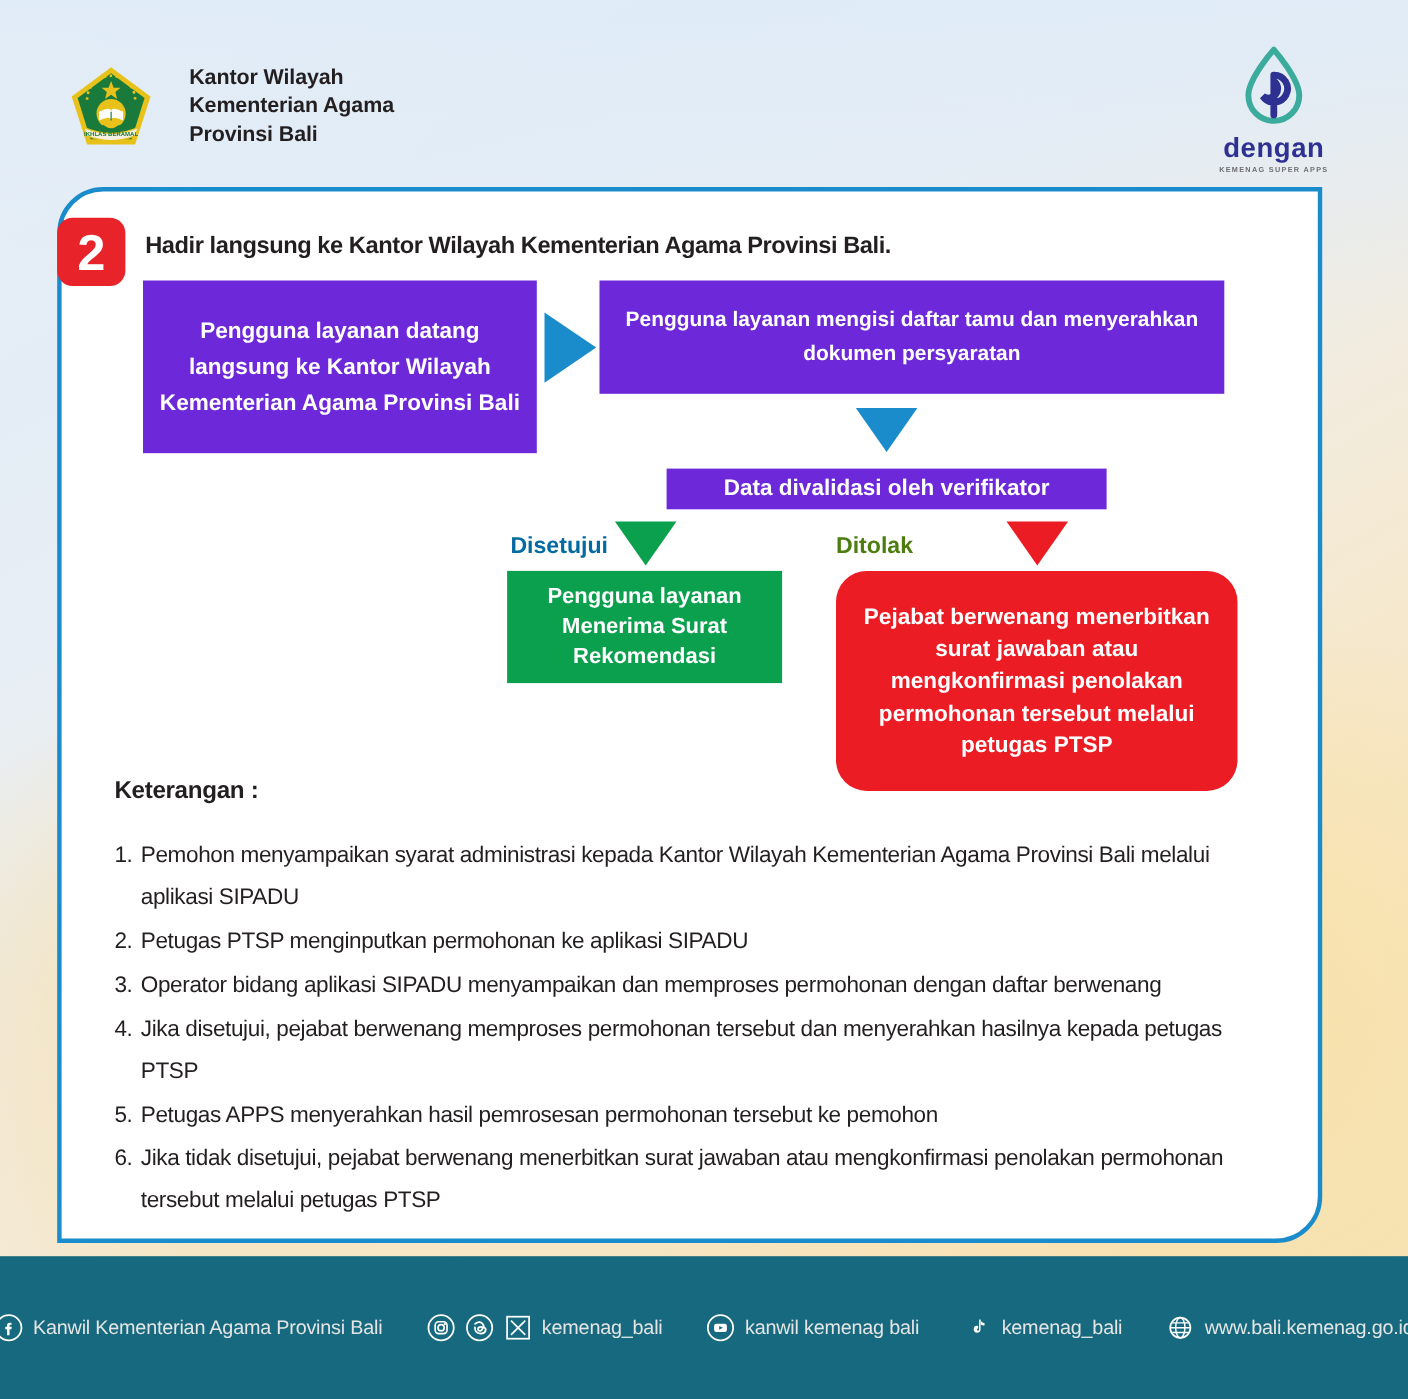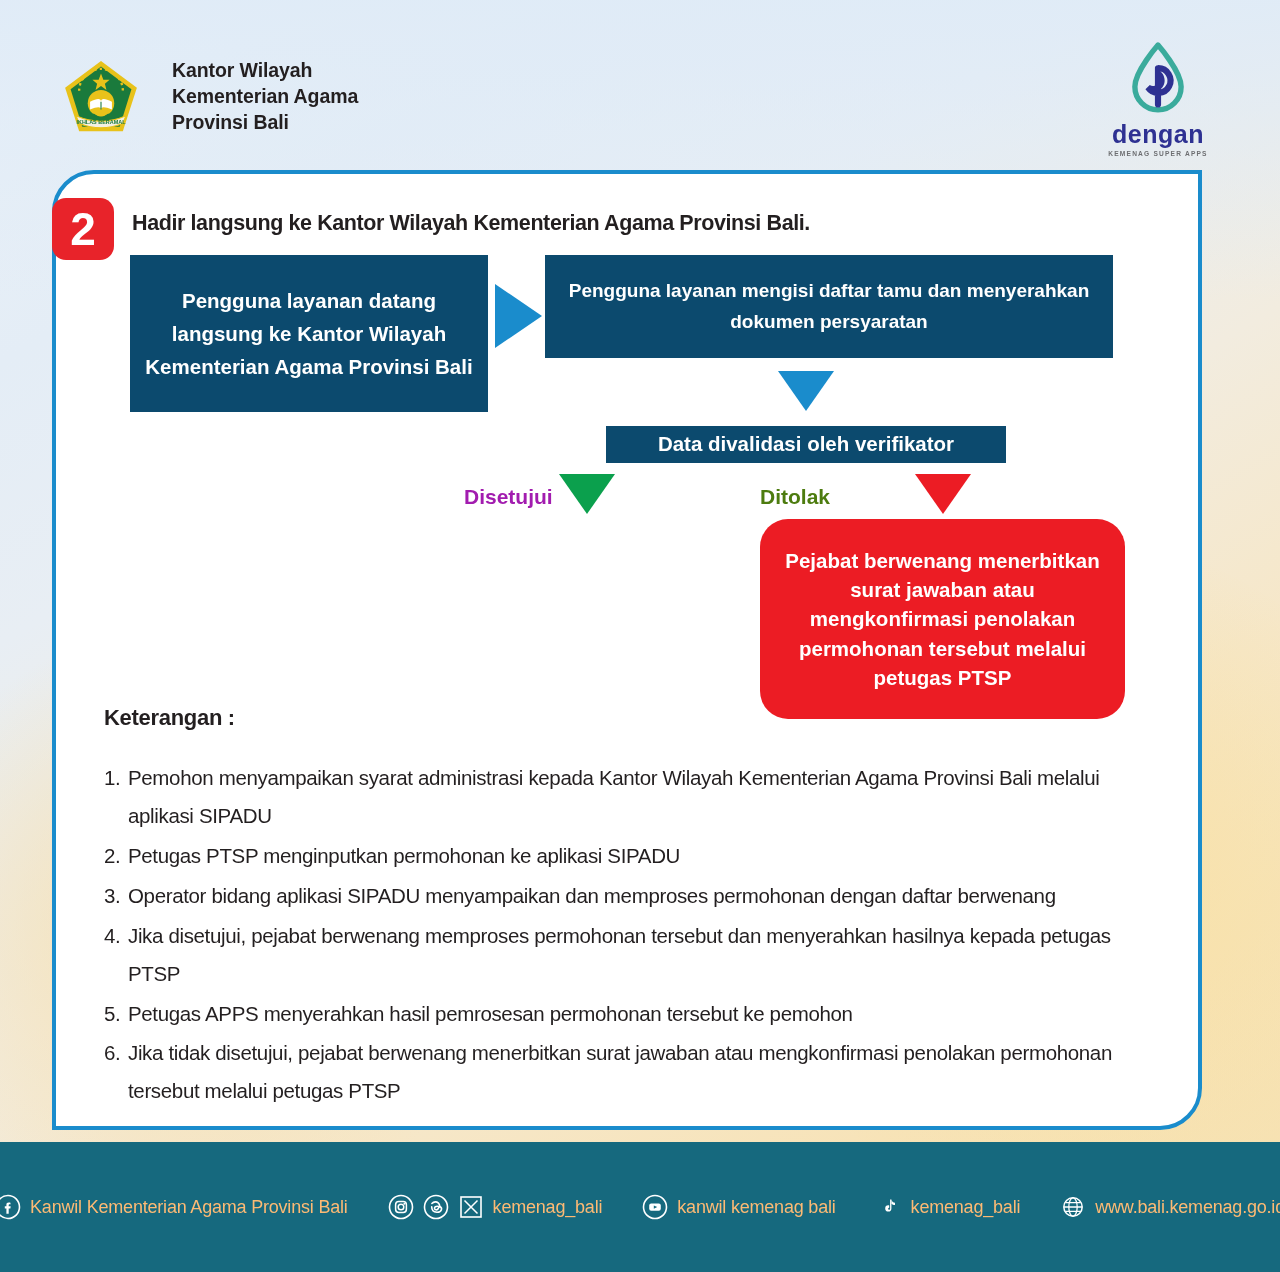--- a/index.html
+++ b/index.html
@@ -84,21 +84,21 @@
 
   
   .flow { position: absolute; left: 0; top: 0; width: 1280px; height: 1272px; z-index: 4; pointer-events: none; }
   .flow > * { pointer-events: auto; }
 
   .fbox {
     position: absolute; display: flex; align-items: center; justify-content: center;
     text-align: center; color: #ffffff; font-weight: bold;
     padding: 6px 10px;
   }
-  .box-blue { background: #0c4a6e; }
+  .box-blue { background: #6d28d9; }
   .box-green { background: #0ba04d; }
   .box-red { background: #ec1c24; }
 
   #box-arrive { left: 130px; top: 255px; width: 358px; height: 157px; font-size: 20.5px; line-height: 1.62; }
   #box-register { left: 545px; top: 255px; width: 568px; height: 103px; font-size: 19px; line-height: 1.62; }
   #box-validate { left: 606px; top: 426px; width: 400px; height: 37px; font-size: 20.5px; line-height: 1.2; }
   #box-approved { left: 461px; top: 519px; width: 250px; height: 102px; font-size: 20px; line-height: 1.38; }
   #box-rejected { left: 760px; top: 519px; width: 365px; height: 200px; font-size: 20.5px; line-height: 1.42; border-radius: 28px; }
 
   .tri-right {
@@ -111,21 +111,21 @@
   .tri-down {
     position: absolute; width: 0; height: 0;
     border-left: 28px solid transparent;
     border-right: 28px solid transparent;
   }
   #tri-to-validate { left: 778px; top: 371px; border-top: 40px solid #1a8ccc; }
   #tri-approved { left: 559px; top: 474px; border-top: 40px solid #0ba04d; }
   #tri-rejected { left: 915px; top: 474px; border-top: 40px solid #ec1c24; }
 
   .branch-label { position: absolute; font-size: 21px; font-weight: bold; }
-  #label-approved { left: 464px; top: 485px; color: #a21caf; }
+  #label-approved { left: 464px; top: 485px; color: #0369a1; }
   #label-rejected { left: 760px; top: 485px; color: #4d7c0f; }
 
   
   .notes { position: absolute; left: 104px; top: 705px; width: 1060px; z-index: 5; }
   .notes-title {
     font-size: 22px; font-weight: bold; color: #231f20; letter-spacing: -0.3px;
     margin-bottom: 28px;
   }
   .note {
     display: flex; font-size: 20.5px; color: #231f20; font-weight: normal;
@@ -134,21 +134,21 @@
   .note-num { width: 24px; flex: 0 0 24px; }
   .note-text { flex: 1; }
 
   
   .footer {
     position: absolute; left: 0; bottom: 0; width: 1280px; height: 130px;
     background: #16697e; z-index: 8;
     display: flex; align-items: center; justify-content: center; gap: 0;
   }
   .fgroup { display: flex; align-items: center; gap: 9px; padding: 0 20px; }
-  .fgroup-label { color: #fdba74; font-size: 18px; letter-spacing: -0.2px; white-space: nowrap; }
+  .fgroup-label { color: #e5e5e5; font-size: 18px; letter-spacing: -0.2px; white-space: nowrap; }
   .fsep { width: 2px; height: 40px; background: #ffffff; opacity: .92; }
   .ficon { width: 26px; height: 26px; display: inline-block; flex: 0 0 26px; }
 </style>
 </head>
 <body>
 
 <div class="bg-blue-top"></div>
 <div class="bg-glow-left"></div>
 <div class="bg-glow-right"></div>
 
@@ -195,20 +195,21 @@
 
 <div class="flow">
   <div class="fbox box-blue" id="box-arrive">Pengguna layanan datang langsung ke Kantor Wilayah Kementerian Agama Provinsi Bali</div>
   <div class="tri-right"></div>
   <div class="fbox box-blue" id="box-register">Pengguna layanan mengisi daftar tamu dan menyerahkan dokumen persyaratan</div>
   <div class="tri-down" id="tri-to-validate"></div>
   <div class="fbox box-blue" id="box-validate">Data divalidasi oleh verifikator</div>
 
   <div class="branch-label" id="label-approved">Disetujui</div>
   <div class="tri-down" id="tri-approved"></div>
+  <div class="fbox box-green" id="box-approved">Pengguna layanan Menerima Surat Rekomendasi</div>
 
   <div class="branch-label" id="label-rejected">Ditolak</div>
   <div class="tri-down" id="tri-rejected"></div>
   <div class="fbox box-red" id="box-rejected">Pejabat berwenang menerbitkan surat jawaban atau mengkonfirmasi penolakan permohonan tersebut melalui petugas PTSP</div>
 </div>
 
 <div class="notes">
   <div class="notes-title">Keterangan :</div>
   <div id="notes-list">
       <div class="note">

